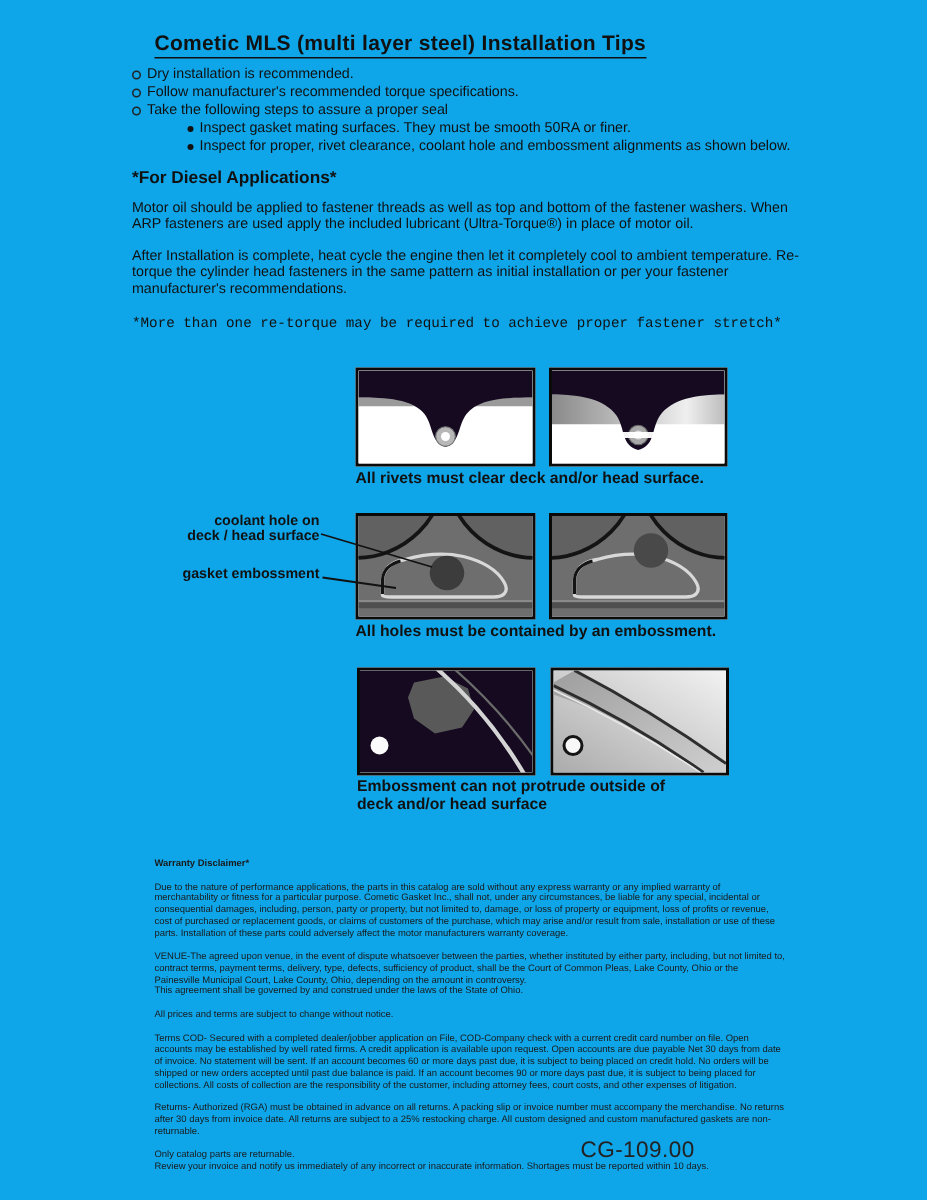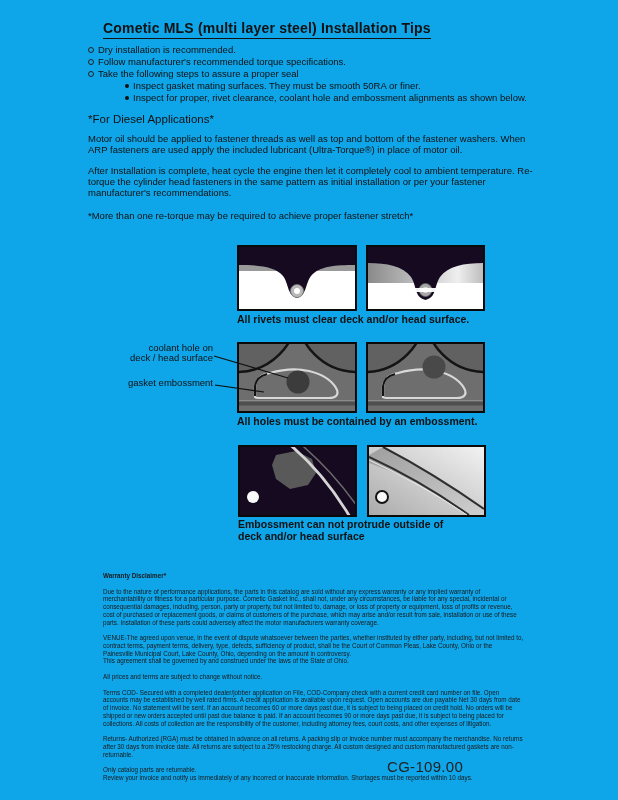--- a/index.html
+++ b/index.html
@@ -15,29 +15,29 @@
     border-bottom:1.8px solid #111; padding-bottom:2px; margin:0;
   }
   
   .tips{position:absolute; left:88px; top:44px; font-size:9.5px; line-height:12px; white-space:nowrap;}
   .tips .row{display:flex; align-items:flex-start;}
   .m1{width:4px;height:4px;border:1px solid #222;border-radius:50%;display:inline-block;margin:3px 4px 0 0;flex:none;}
   .m2{width:4px;height:4px;background:#111;border-radius:50%;display:inline-block;margin:3.5px 4px 0 0;flex:none;}
   .sub{margin-left:37px;}
   
   .diesel{position:absolute; left:88px; top:114px; width:455px; font-size:9.5px; line-height:11px;}
-  .diesel-h{font-weight:normal; font-size:11.5px; margin:0 0 8px 0;}
+  .diesel-h{font-weight:bold; font-size:11.5px; margin:0 0 8px 0;}
   .diesel p{margin:0 0 10px 0;}
-  .diesel .note{margin-top:12px;}
+  .diesel .note{margin-top:12px;font-family:Liberation Mono, monospace;}
   
   .rw-label{position:absolute; font-size:13px; font-weight:bold; text-align:center; letter-spacing:.3px;margin-top:29px;}
   .panel{position:absolute; border:2px solid #0a0a0a; background:#fff; display:block;}
   .caption{position:absolute; font-size:10.5px; font-weight:bold; line-height:12px;}
   .ann{position:absolute; left:112px; top:343px; width:101px; text-align:right;
-       font-size:9.5px; font-weight:normal; line-height:10px;}
+       font-size:9.5px; font-weight:bold; line-height:10px;}
   .ann .gap{margin-top:15px;}
   .leader{position:absolute; left:116px; top:340px; pointer-events:none;}
   
   .warranty{position:absolute; left:103px; top:572px; width:421px; font-size:6.3px; line-height:7.7px; color:#1a1a1a;}
   .warranty .wh{font-weight:bold; margin:0 0 8px 0;}
   .warranty p{margin:0 0 8px 0;}
   .warranty p.tight{margin:0;}
   
   .footer{position:absolute; left:387px; top:758px; font-size:15px; letter-spacing:.3px; color:#222;}
 </style>

